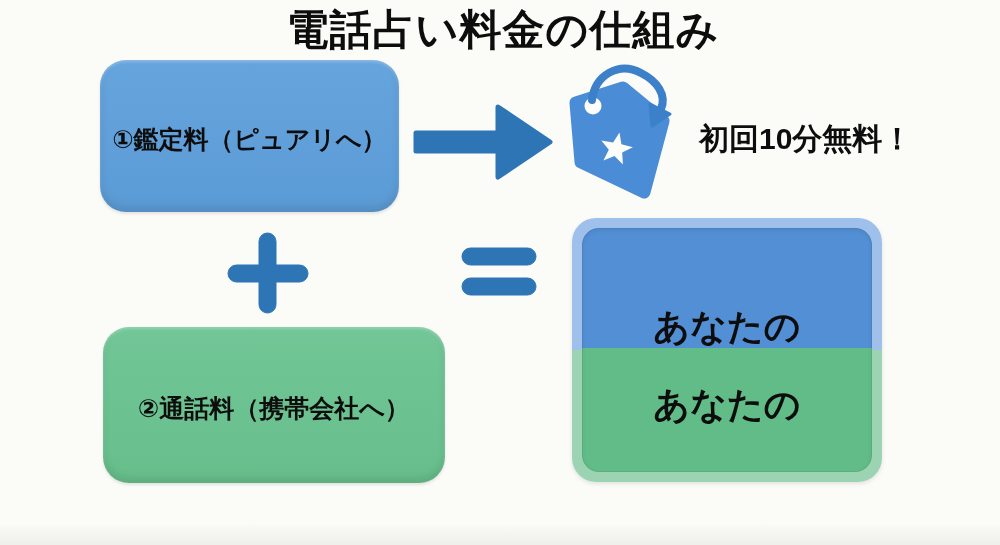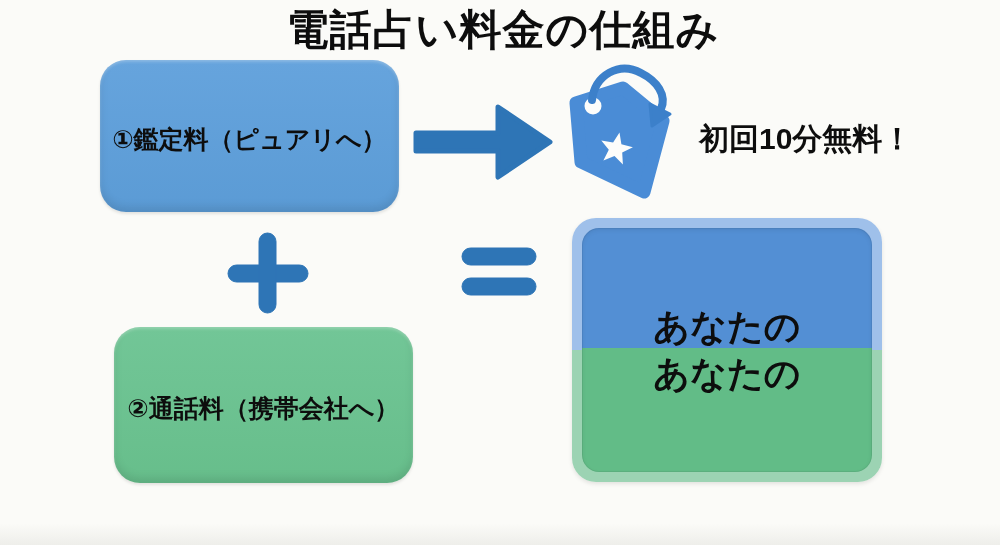--- a/index.html
+++ b/index.html
@@ -31,21 +31,21 @@
   .box{
     position:absolute;display:flex;align-items:center;justify-content:center;
     border-radius:26px;text-align:center;
   }
   .blue-box{
     left:100px;top:60px;width:299px;height:152px;
     background:linear-gradient(180deg, var(--c-blue-box-light), var(--c-blue-box));
     box-shadow:inset 0 2px 3px rgba(255,255,255,.25), inset 0 -5px 8px rgba(0,0,0,.10), 0 2px 3px rgba(0,0,0,.10);
   }
   .green-box{
-    left:114px;top:327px;width:299px;height:156px;
+    left:103px;top:327px;width:342px;height:156px;
     background:linear-gradient(180deg, var(--c-green-box-light), var(--c-green-box));
     box-shadow:inset 0 2px 3px rgba(255,255,255,.25), inset 0 -5px 8px rgba(0,0,0,.10), 0 2px 3px rgba(0,0,0,.10);
     text-align:right;
   }
   .box-label{
     font-size:25px;font-weight:800;color:var(--c-text);
     white-space:nowrap;padding-top:6px;
   }
   .arrow-right{position:absolute;left:412px;top:103px;width:142px;height:78px;}
   .accent{fill:var(--c-accent-blue);stroke:var(--c-accent-blue);}
@@ -68,21 +68,21 @@
     box-shadow:0 2px 4px rgba(0,0,0,.10);
   }
   .total-inner{
     position:absolute;left:10px;top:10px;right:10px;bottom:10px;border-radius:17px;
     background:linear-gradient(180deg, var(--c-total-blue) 0%, var(--c-total-blue) 49%, var(--c-total-green) 49%, var(--c-total-green) 100%);
     box-shadow:inset 0 0 0 1px rgba(0,0,0,.05), inset 0 2px 5px rgba(0,0,0,.08);
     display:flex;flex-direction:column;align-items:center;justify-content:center;
   }
   .total-line{
     font-size:36px;line-height:47px;font-weight:900;color:var(--c-text);
-    text-align:center;white-space:nowrap;
+    text-align:center;white-space:nowrap;margin-top:31px;
   }
 </style>
 </head>
 <body>
 
 <div class="stage">
 
   <h1 class="title">電話占い料金の仕組み</h1>
 
   <div class="box blue-box">

